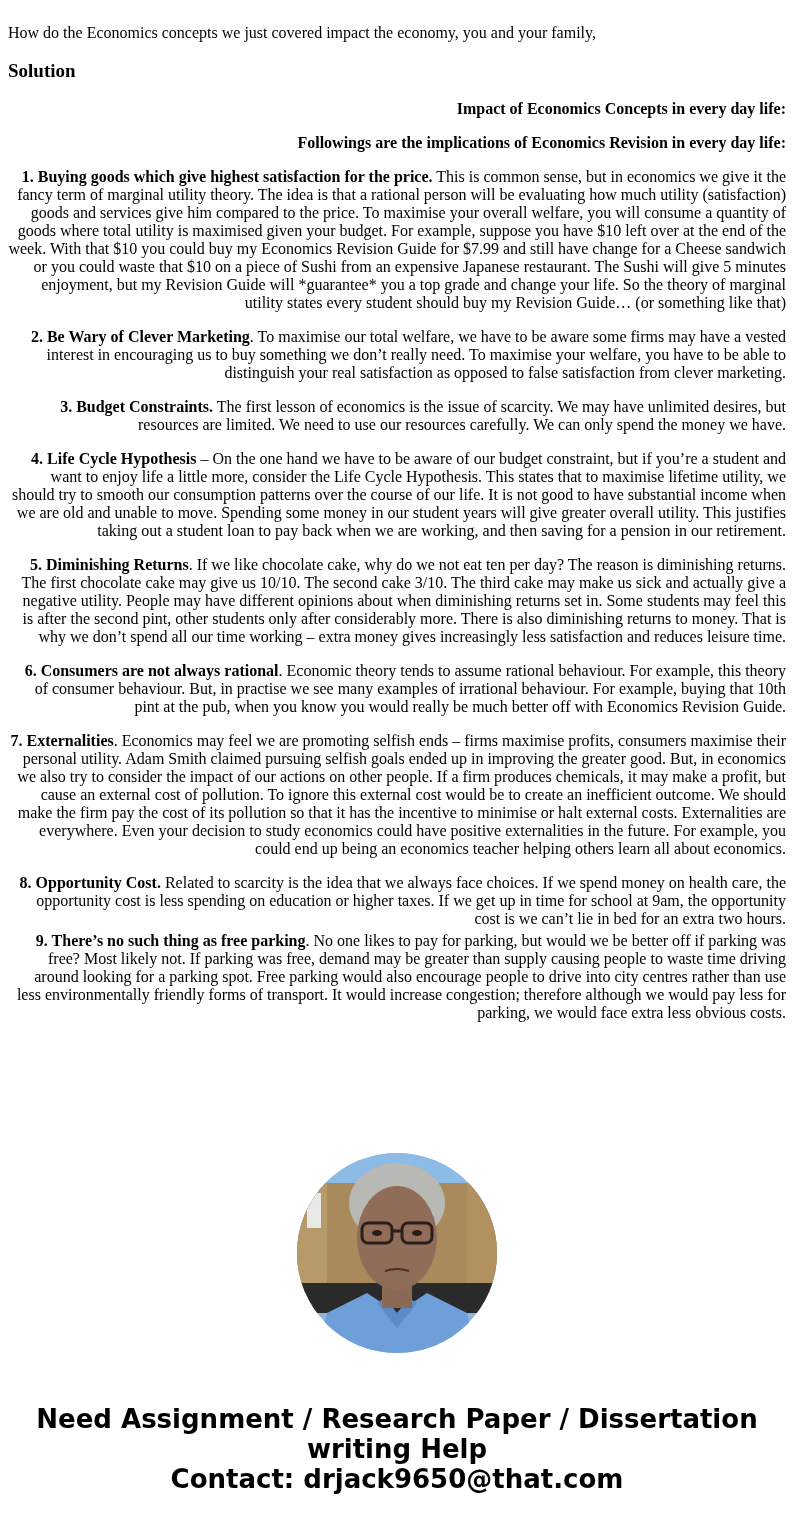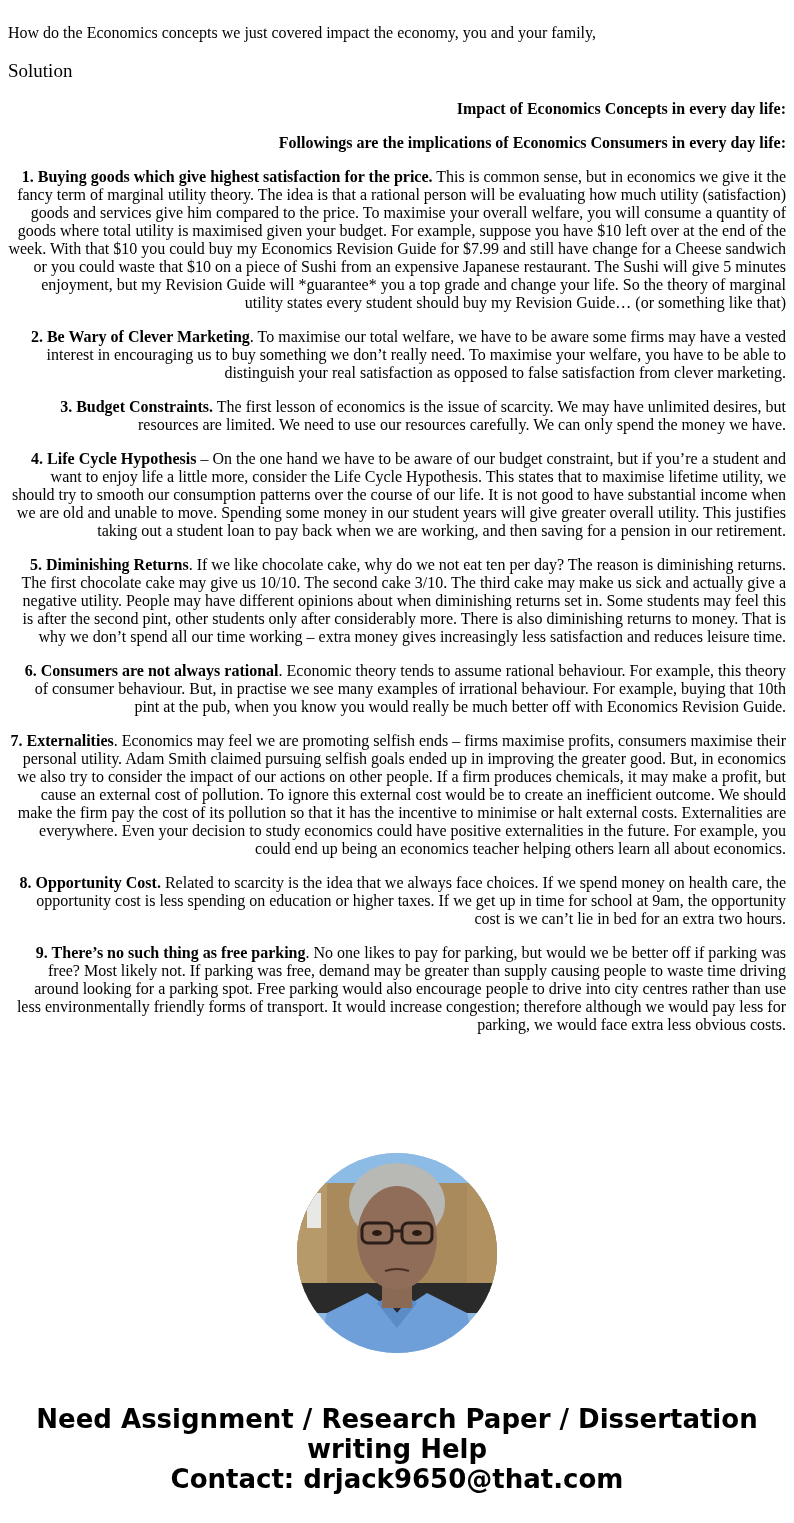--- a/index.html
+++ b/index.html
@@ -9,26 +9,26 @@
       font-family: "Liberation Serif", "DejaVu Serif", serif;
       font-size: 16px;
       line-height: 18px;
       color: #000000;
       position: relative;
     }
     .content { padding: 24px 8px 0 8px; }
     .question { margin: 0; }
     h3.solution-heading {
       font-size: 19px;
-      font-weight: normal;
+      font-weight: bold;
       margin: 18px 0 18px 0;
       line-height: 22px;
     }
     p { margin: 0 0 16px 0; text-align: right; }
-    p.tight { margin-bottom: 16px; }
+    p.tight { margin-bottom: 4px; }
     strong { font-weight: bold; }
     .profile-wrap {
       position: absolute;
       top: 1153px;
       left: 0;
       width: 794px;
       display: flex;
       justify-content: center;
     }
     .avatar {
@@ -57,21 +57,21 @@
 </head>
 <body>
 
 <div class="content">
   <div class="question">How do the Economics concepts we just covered impact the economy, you and your family,</div>
 
   <h3 class="solution-heading">Solution</h3>
 
   <p><strong>Impact of Economics Concepts in every day life:</strong></p>
 
-  <p><strong>Followings are the implications of Economics Consumers in every day life:</strong></p>
+  <p><strong>Followings are the implications of Economics Revision in every day life:</strong></p>
 
   <p><strong>1. Buying goods which give highest satisfaction for the price.</strong><span> This is common sense, but in economics we give it the fancy term of marginal utility theory. The idea is that a rational person will be evaluating how much utility (satisfaction) goods and services give him compared to the price. To maximise your overall welfare, you will consume a quantity of goods where total utility is maximised given your budget. For example, suppose you have $10 left over at the end of the week. With that $10 you could buy my Economics Revision Guide for $7.99 and still have change for a Cheese sandwich or you could waste that $10 on a piece of Sushi from an expensive Japanese restaurant. The Sushi will give 5 minutes enjoyment, but my Revision Guide will *guarantee* you a top grade and change your life. So the theory of marginal utility states every student should buy my Revision Guide… (or something like that)</span></p>
 
   <p><strong>2. Be Wary of Clever Marketing</strong><span>. To maximise our total welfare, we have to be aware some firms may have a vested interest in encouraging us to buy something we don’t really need. To maximise your welfare, you have to be able to distinguish your real satisfaction as opposed to false satisfaction from clever marketing.</span></p>
 
   <p><strong>3. Budget Constraints.</strong><span> The first lesson of economics is the issue of scarcity. We may have unlimited desires, but resources are limited. We need to use our resources carefully. We can only spend the money we have.</span></p>
 
   <p><strong>4. Life Cycle Hypothesis</strong><span> – On the one hand we have to be aware of our budget constraint, but if you’re a student and want to enjoy life a little more, consider the Life Cycle Hypothesis. This states that to maximise lifetime utility, we should try to smooth our consumption patterns over the course of our life. It is not good to have substantial income when we are old and unable to move. Spending some money in our student years will give greater overall utility. This justifies taking out a student loan to pay back when we are working, and then saving for a pension in our retirement.</span></p>
 
   <p><strong>5. Diminishing Returns</strong><span>. If we like chocolate cake, why do we not eat ten per day? The reason is diminishing returns. The first chocolate cake may give us 10/10. The second cake 3/10. The third cake may make us sick and actually give a negative utility. People may have different opinions about when diminishing returns set in. Some students may feel this is after the second pint, other students only after considerably more. There is also diminishing returns to money. That is why we don’t spend all our time working – extra money gives increasingly less satisfaction and reduces leisure time.</span></p>

